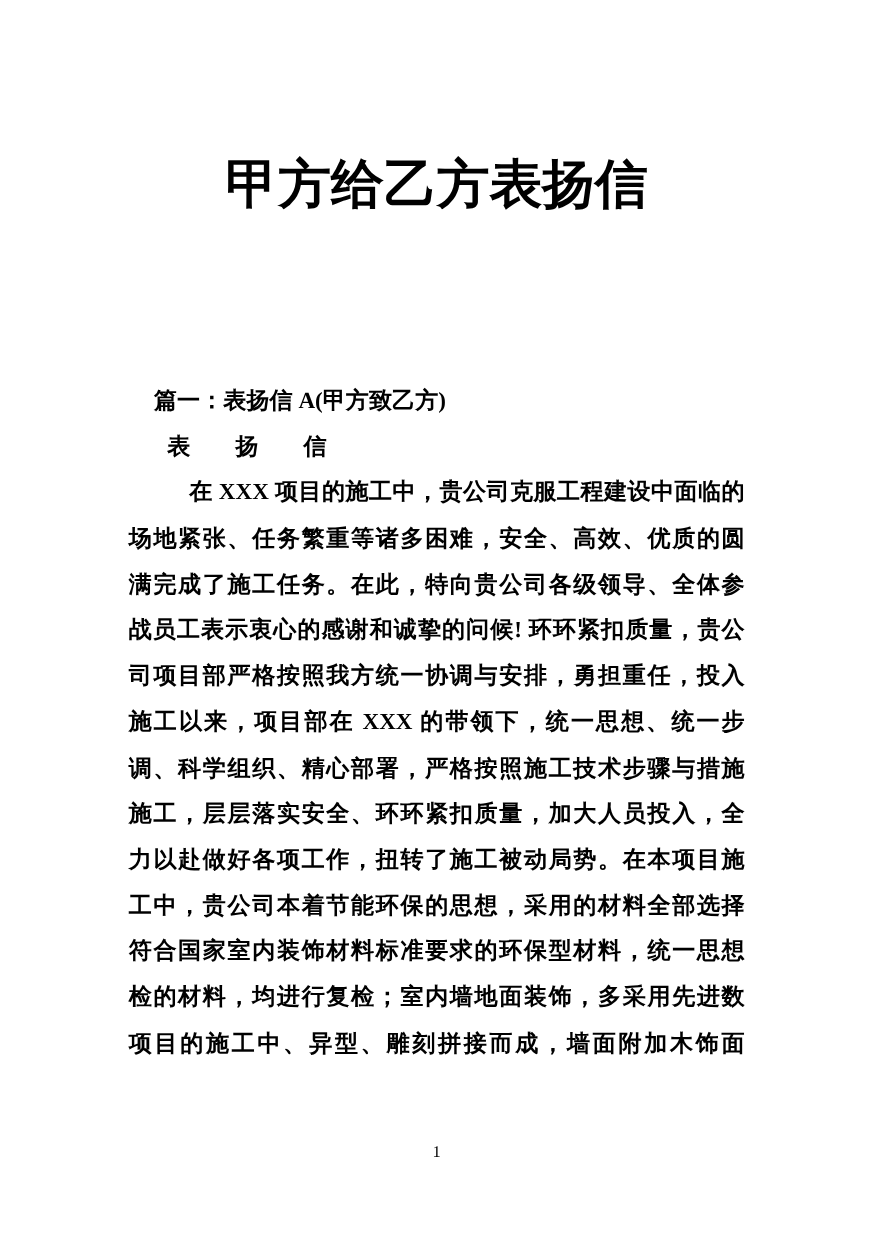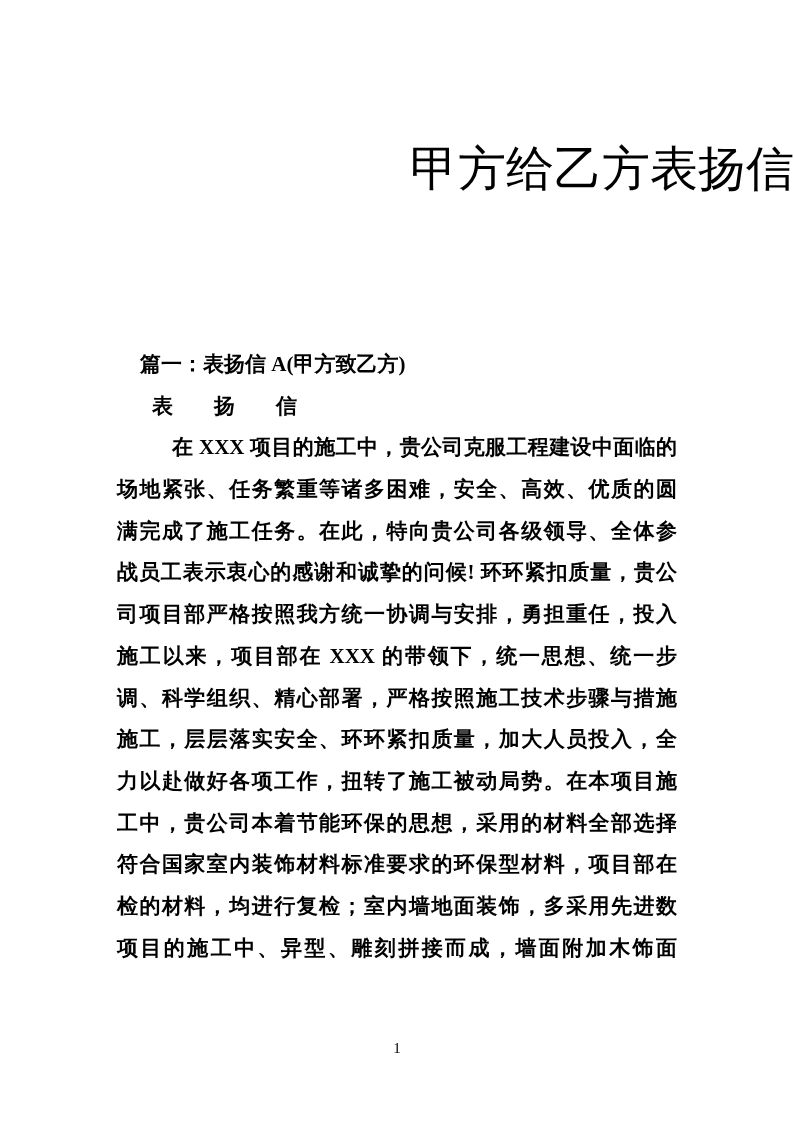--- a/index.html
+++ b/index.html
@@ -14,23 +14,23 @@
     background: #ffffff;
     overflow: hidden;
     font-family: "Liberation Serif", "DejaVu Serif", serif;
     color: #000000;
   }
   .doc-title {
     position: absolute;
     top: 136px;
     left: 0;
     right: 0;
-    text-align: right;
+    text-align: center;
     font-size: 48px;
-    font-weight: normal;
+    font-weight: bold;
     line-height: 66px;
     white-space: nowrap;
   }
   .content {
     position: absolute;
     left: 117px;
     top: 344px;
     width: 560px;
   }
   .line {
@@ -82,21 +82,21 @@
         <div class="line para-line first-indent">在 XXX 项目的施工中，贵公司克服工程建设中面临的</div>
         <div class="line para-line">场地紧张、任务繁重等诸多困难，安全、高效、优质的圆</div>
         <div class="line para-line">满完成了施工任务。在此，特向贵公司各级领导、全体参</div>
         <div class="line para-line">战员工表示衷心的感谢和诚挚的问候! 环环紧扣质量，贵公</div>
         <div class="line para-line">司项目部严格按照我方统一协调与安排，勇担重任，投入</div>
         <div class="line para-line">施工以来，项目部在 XXX 的带领下，统一思想、统一步</div>
         <div class="line para-line">调、科学组织、精心部署，严格按照施工技术步骤与措施</div>
         <div class="line para-line">施工，层层落实安全、环环紧扣质量，加大人员投入，全</div>
         <div class="line para-line">力以赴做好各项工作，扭转了施工被动局势。在本项目施</div>
         <div class="line para-line">工中，贵公司本着节能环保的思想，采用的材料全部选择</div>
-        <div class="line para-line">符合国家室内装饰材料标准要求的环保型材料，项目部在</div>
+        <div class="line para-line">符合国家室内装饰材料标准要求的环保型材料，统一思想</div>
         <div class="line para-line">检的材料，均进行复检；室内墙地面装饰，多采用先进数</div>
         <div class="line para-line">项目的施工中、异型、雕刻拼接而成，墙面附加木饰面</div>
       </div>
   </div>
 
   <div class="page-number">1</div>
 
 </div>
 
 </body></html>

